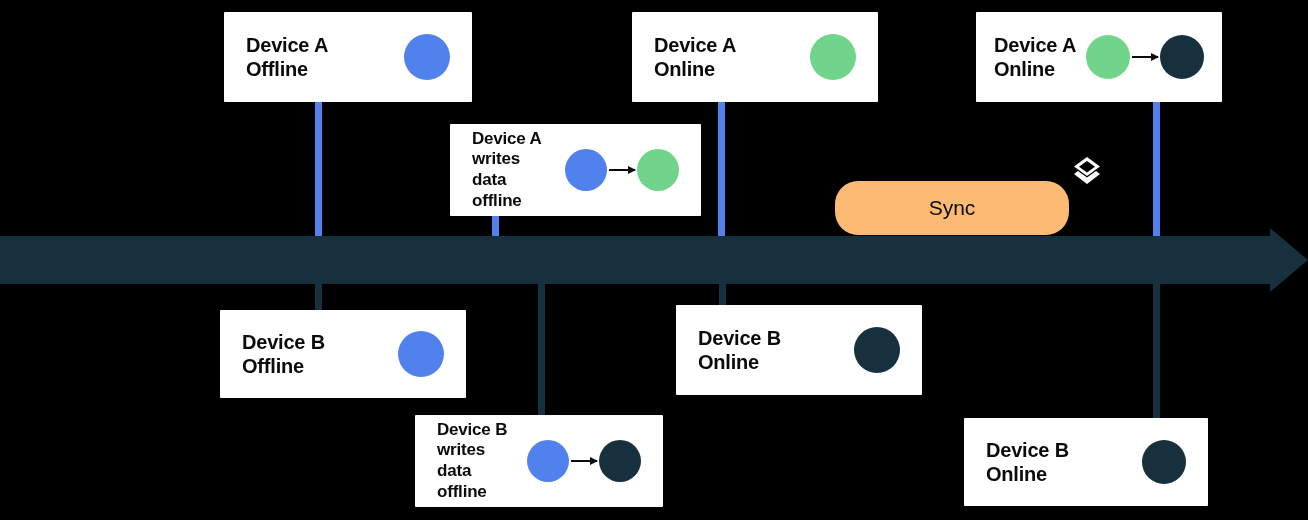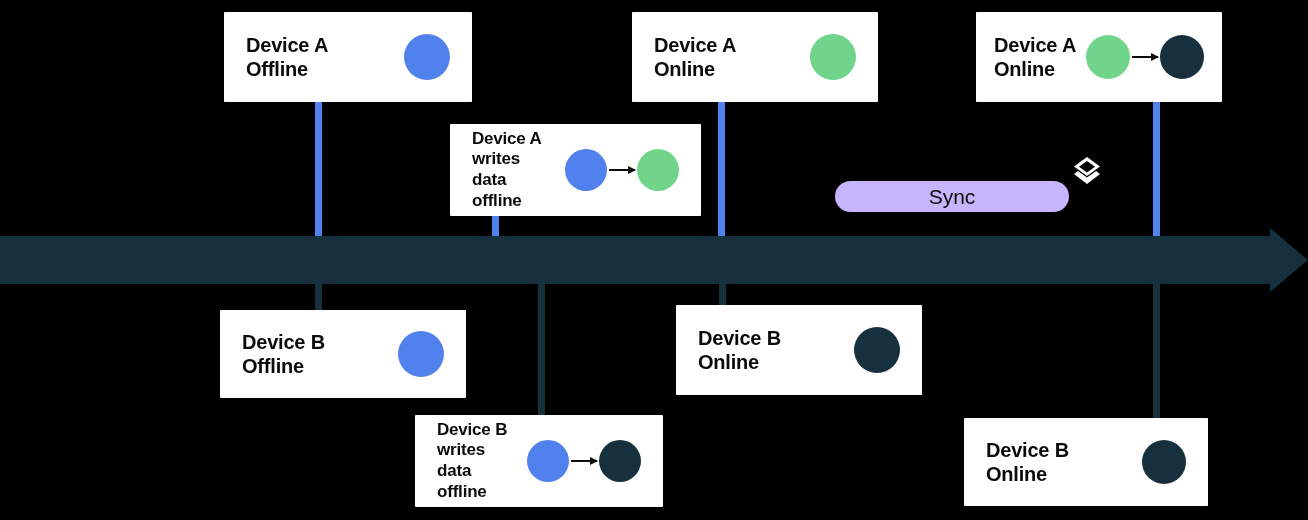--- a/index.html
+++ b/index.html
@@ -100,22 +100,22 @@
     border-bottom: 4px solid transparent;
     border-left: 8px solid #0B0B0B;
   }
 
   
   .sync-pill {
     position: absolute;
     left: 835px;
     top: 181px;
     width: 234px;
-    height: 31px;
-    background: #c4b5fd;
+    height: 54px;
+    background: #fdba74;
     border-radius: 23px;
     display: flex;
     align-items: center;
     justify-content: center;
     text-align: right;
   }
   .sync-label {
     font-size: 21px;
     color: #0B0B0B;
     letter-spacing: 0px;

